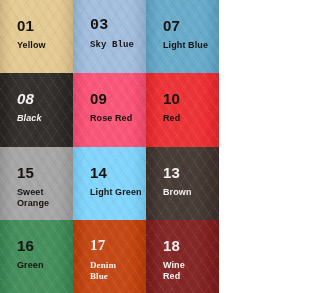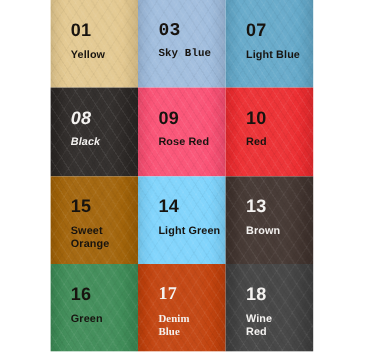--- a/index.html
+++ b/index.html
@@ -13,21 +13,20 @@
   }
 
   #swatch-grid {
     position: relative;
     width: 262px;
     height: 293px;
     display: grid;
     grid-template-columns: 73px 73px 73px;
     grid-template-rows: 73.25px 73.25px 73.25px 73.25px;
     overflow: hidden;
-    margin-left: 42px;
   }
 
   .swatch {
     position: relative;
     overflow: hidden;
     box-sizing: border-box;
   }
 
   
   .swatch .band {
@@ -174,21 +173,21 @@
     </div>
     <div class="swatch" style="background: rgb(236, 43, 47);">
       <div class="band"></div>
       <div class="weave"></div>
       <div class="weave-mask"></div>
       <div class="swatch-label txt-dark">
         <span class="swatch-num">10</span>
         <span class="swatch-name">Red</span>
       </div>
     </div>
-    <div class="swatch" style="background: #a16207;">
+    <div class="swatch" style="background: #a3a3a3;">
       <div class="band"></div>
       <div class="weave"></div>
       <div class="weave-mask"></div>
       <div class="swatch-label txt-dark">
         <span class="swatch-num">15</span>
         <span class="swatch-name">Sweet
 Orange</span>
       </div>
     </div>
     <div class="swatch" style="background: #7dd3fc;">
@@ -221,21 +220,21 @@
     <div class="swatch" style="background: #c2410c; font-family: Liberation Serif, serif;">
       <div class="band"></div>
       <div class="weave"></div>
       <div class="weave-mask"></div>
       <div class="swatch-label txt-light">
         <span class="swatch-num">17</span>
         <span class="swatch-name">Denim
 Blue</span>
       </div>
     </div>
-    <div class="swatch" style="background: #404040;">
+    <div class="swatch" style="background: #7f1d1d;">
       <div class="band"></div>
       <div class="weave"></div>
       <div class="weave-mask"></div>
       <div class="swatch-label txt-light">
         <span class="swatch-num">18</span>
         <span class="swatch-name">Wine
 Red</span>
       </div>
     </div>
   </div>

